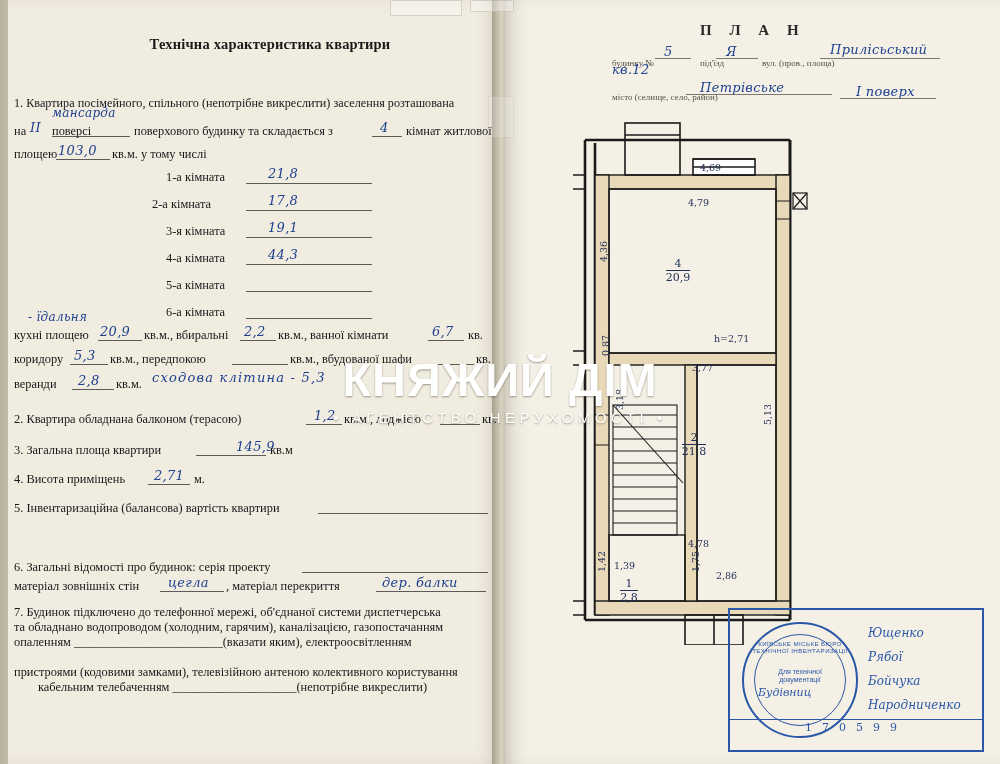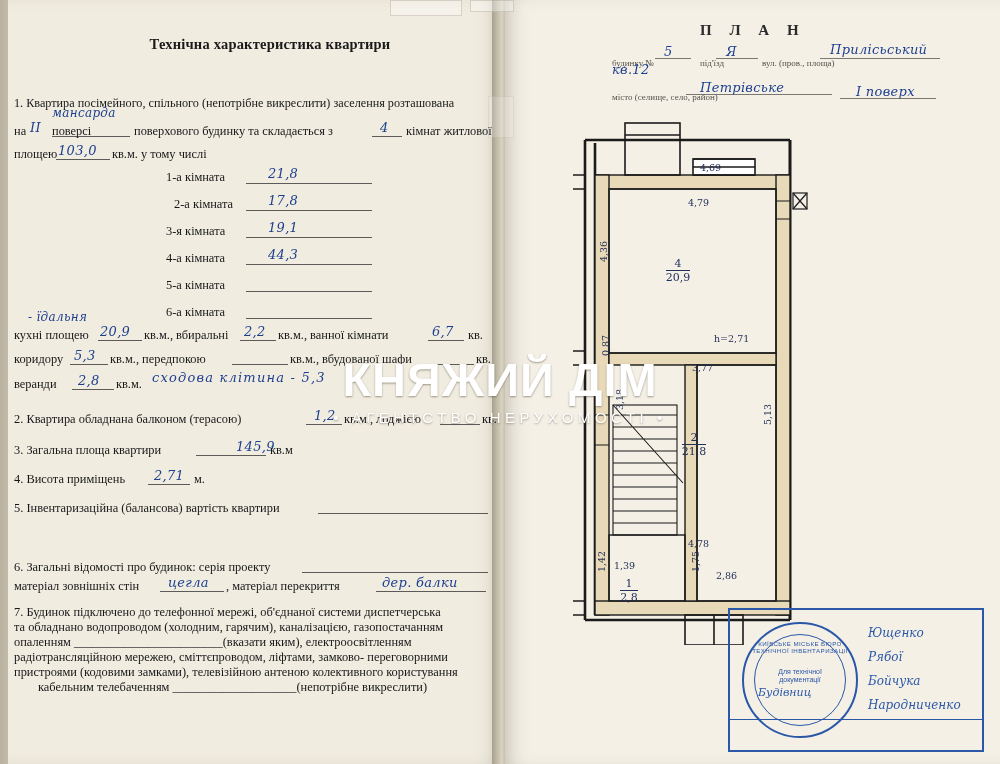--- a/index.html
+++ b/index.html
@@ -149,21 +149,21 @@
   <div class="hand" style="position:absolute;left:58px;top:143px;">103,0</div>
   <div class="rule" style="left:56px;top:159px;width:54px;"></div>
   <div class="ln" style="left:112px;top:147px;">кв.м. у тому числі</div>
 
   <div class="roomrow" style="left:166px;top:170px;">
     <span>1-а кімната</span>
   </div>
   <div class="hand" style="position:absolute;left:268px;top:166px;">21,8</div>
   <div class="rule" style="left:246px;top:183px;width:126px;"></div>
 
-  <div class="roomrow" style="left:174px;top:197px;">
+  <div class="roomrow" style="left:152px;top:197px;">
     <span>2-а кімната</span>
   </div>
   <div class="hand" style="position:absolute;left:268px;top:193px;">17,8</div>
   <div class="rule" style="left:246px;top:210px;width:126px;"></div>
 
   <div class="roomrow" style="left:166px;top:224px;">
     <span>3-я кімната</span>
   </div>
   <div class="hand" style="position:absolute;left:268px;top:220px;">19,1</div>
   <div class="rule" style="left:246px;top:237px;width:126px;"></div>
@@ -236,21 +236,20 @@
   <div class="ln" style="left:14px;top:579px;">матеріал зовнішніх стін</div>
   <div class="hand" style="position:absolute;left:168px;top:575px;">цегла</div>
   <div class="rule" style="left:160px;top:591px;width:64px;"></div>
   <div class="ln" style="left:226px;top:579px;">, матеріал перекриття</div>
   <div class="hand" style="position:absolute;left:382px;top:575px;">дер. балки</div>
   <div class="rule" style="left:376px;top:591px;width:110px;"></div>
 
   <div class="ln" style="left:14px;top:605px;">7. Будинок підключено до телефонної мережі, об'єднаної системи диспетчерська</div>
   <div class="ln" style="left:14px;top:620px;">та обладнано  водопроводом (холодним, гарячим), каналізацією, газопостачанням</div>
   <div class="ln" style="left:14px;top:635px;">опаленням ________________________(вказати яким), електроосвітленням</div>
-  <div class="ln" style="left:14px;top:650px;">радіотрансляційною мережею, сміттєпроводом, ліфтами, замково- переговорними</div>
   <div class="ln" style="left:14px;top:665px;">пристроями (кодовими замками), телевізійною антеною колективного користування</div>
   <div class="ln" style="left:14px;top:680px;margin-left:24px;">кабельним телебаченням ____________________(непотрібне викреслити)</div>
 
   <div class="plan-title">П Л А Н</div>
 
   <div class="plan-head" style="left:612px;top:58px;">будинку №</div>
   <div class="hand" style="position:absolute;left:664px;top:44px;">5</div>
   <div class="plan-line" style="left:655px;top:58px;width:36px;"></div>
 
   <div class="plan-head" style="left:700px;top:58px;">під'їзд</div>
@@ -369,20 +368,23 @@
         <span>Для технічної</span><br>
         <span>документації</span>
       </div>
       <div class="sig" style="left:14px;top:62px;font-size:11px;">Будівниц</div>
     </div>
     <div class="sig" style="left:138px;top:16px;">Ющенко</div>
     <div class="sig" style="left:138px;top:40px;">Рябої</div>
     <div class="sig" style="left:138px;top:64px;">Бойчука</div>
     <div class="sig" style="left:138px;top:88px;">Народниченко</div>
     <div class="stamp-divider"></div>
+    <div class="stamp-bottom">
+      <span>17</span><span>05</span><span>99</span>
+    </div>
   </div>
 
   <div class="wm">
     <div class="wm-main">КНЯЖИЙ ДІМ</div>
     <div class="wm-sub">• АГЕНТСТВО НЕРУХОМОСТІ •</div>
   </div>
 
 </div>
 
 </body></html>

